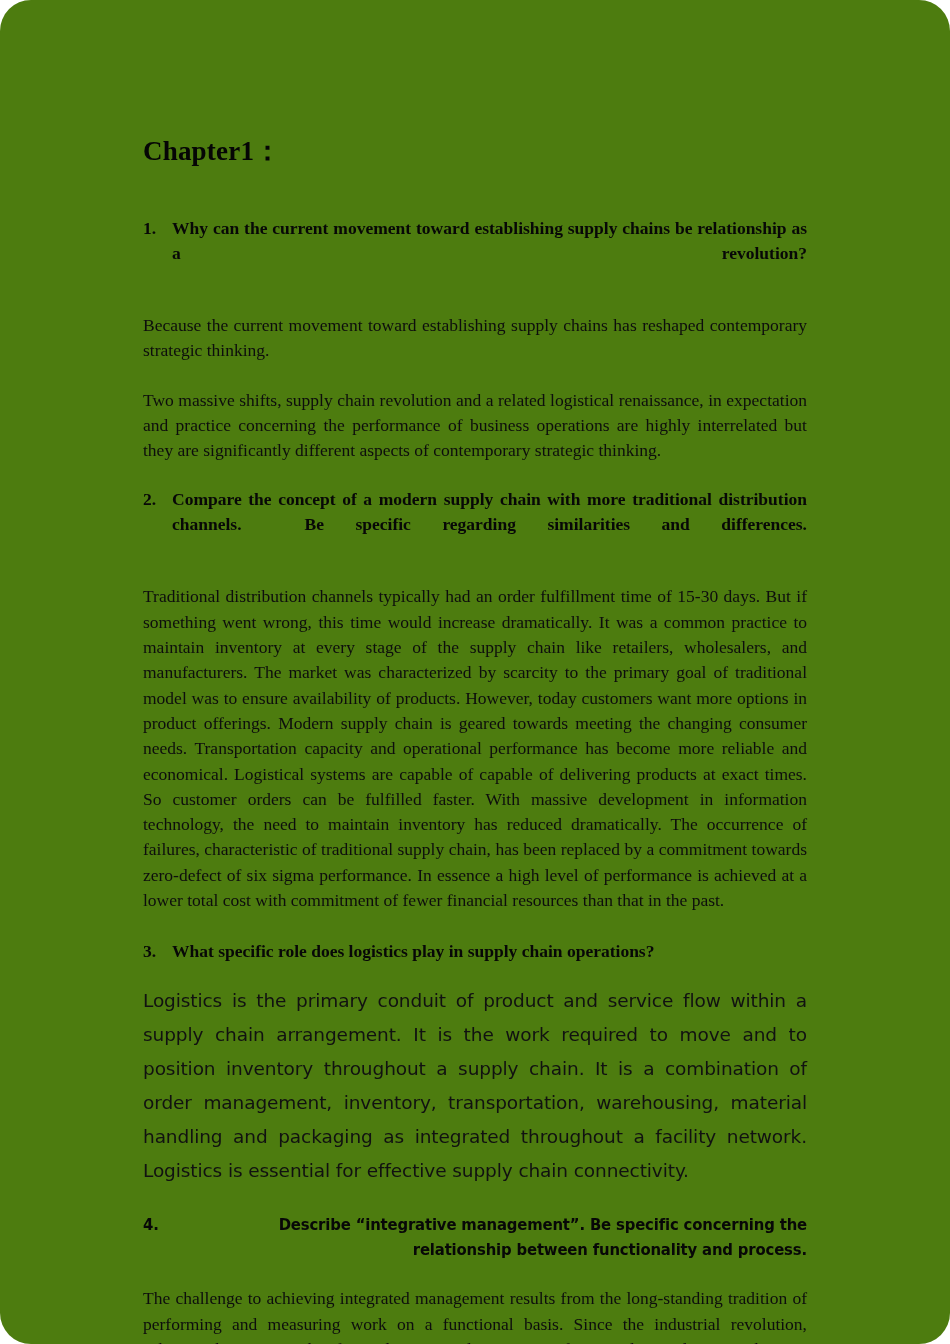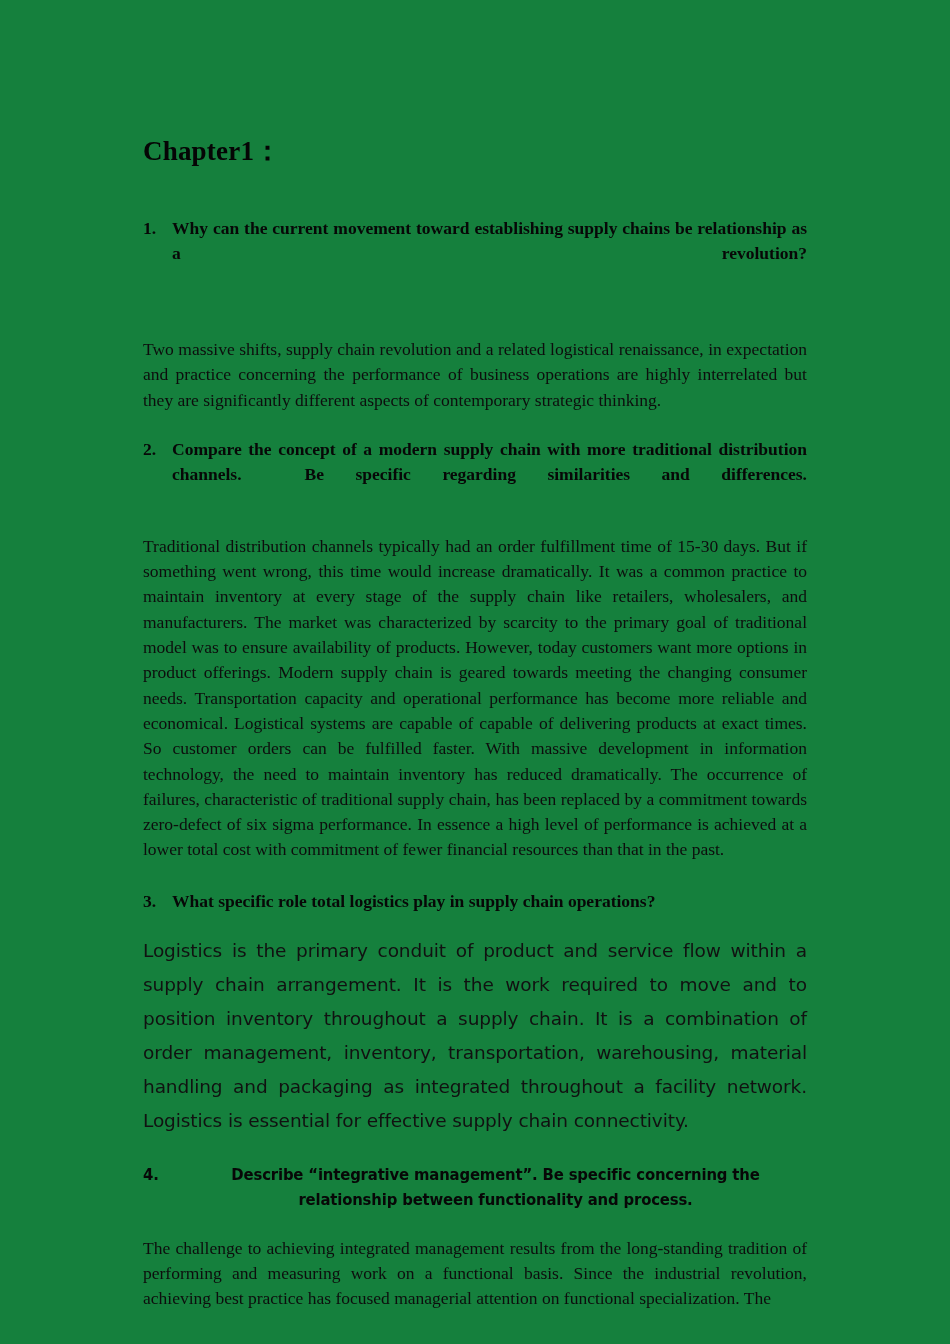--- a/index.html
+++ b/index.html
@@ -16,21 +16,22 @@
     color: #0a0a0a;
     -webkit-font-smoothing: antialiased;
   }
 
   .page {
     position: absolute;
     left: 0;
     top: 0;
     width: 950px;
     height: 1344px;
-    background: #15803d;
+    background: #4d7c0f;
+    border-radius: 31px;
   }
 
   
   .content {
     position: absolute;
     left: 143px;
     top: 134px;
     width: 664px;
   }
 
@@ -80,21 +81,21 @@
 
   
   .q-head.sans {
     font-family: "DejaVu Sans Condensed", "Liberation Sans Narrow", "Liberation Sans", sans-serif;
     font-weight: bold;
     font-size: 16.5px;
     line-height: 25px;
     letter-spacing: -0.15px;
   }
   .q-head.sans .q-num { width: 29px; flex: 0 0 29px; }
-  .q-head.sans .q-text { text-align: center; margin-left: 12px; }
+  .q-head.sans .q-text { text-align: right; margin-left: 12px; }
 
   
   .para {
     font-family: "Liberation Serif", "DejaVu Serif", serif;
     font-size: 17.5px;
     line-height: 25.3px;
     text-align: justify;
     text-justify: inter-word;
     hyphens: none;
     margin: 0;
@@ -125,41 +126,42 @@
 
     <div class="gap-after-title"></div>
 
     <div class="q-head">
       <span class="q-num">1.</span>
       <span class="q-text two-line">Why can the current movement toward establishing supply chains be relationship as a revolution?</span>
     </div>
 
     <div class="sp-22"></div>
 
+    <p class="para">Because the current movement toward establishing supply chains has reshaped contemporary strategic thinking.</p>
 
     <div class="sp-24"></div>
 
     <p class="para">Two massive shifts, supply chain revolution and a related logistical renaissance, in expectation and practice concerning the performance of business operations are highly interrelated but they are significantly different aspects of contemporary strategic thinking.</p>
 
     <div class="sp-24"></div>
 
     <div class="q-head">
       <span class="q-num">2.</span>
       <span class="q-text two-line">Compare the concept of a modern supply chain with more traditional distribution channels.  Be specific regarding similarities and differences.</span>
     </div>
 
     <div class="sp-22"></div>
 
     <p class="para">Traditional distribution channels typically had an order fulfillment time of 15-30 days. But if something went wrong, this time would increase dramatically. It was a common practice to maintain inventory at every stage of the supply chain like retailers, wholesalers, and manufacturers. The market was characterized by scarcity to the primary goal of traditional model was to ensure availability of products. However, today customers want more options in product offerings. Modern supply chain is geared towards meeting the changing consumer needs. Transportation capacity and operational performance has become more reliable and economical. Logistical systems are capable of capable of delivering products at exact times. So customer orders can be fulfilled faster. With massive development in information technology, the need to maintain inventory has reduced dramatically. The occurrence of failures, characteristic of traditional supply chain, has been replaced by a commitment towards zero-defect of six sigma performance. In essence a high level of performance is achieved at a lower total cost with commitment of fewer financial resources than that in the past.</p>
 
     <div class="sp-26"></div>
 
     <div class="q-head">
       <span class="q-num">3.</span>
-      <span class="q-text">What specific role total logistics play in supply chain operations?</span>
+      <span class="q-text">What specific role does logistics play in supply chain operations?</span>
     </div>
 
     <div class="sp-20"></div>
 
     <p class="para sans-answer">Logistics is the primary conduit of product and service flow within a supply chain arrangement. It is the work required to move and to position inventory throughout a supply chain. It is a combination of order management, inventory, transportation, warehousing, material handling and packaging as integrated throughout a facility network. Logistics is essential for effective supply chain connectivity.</p>
 
     <div class="sp-24"></div>
 
     <div class="q-head sans">
       <span class="q-num">4.</span>

